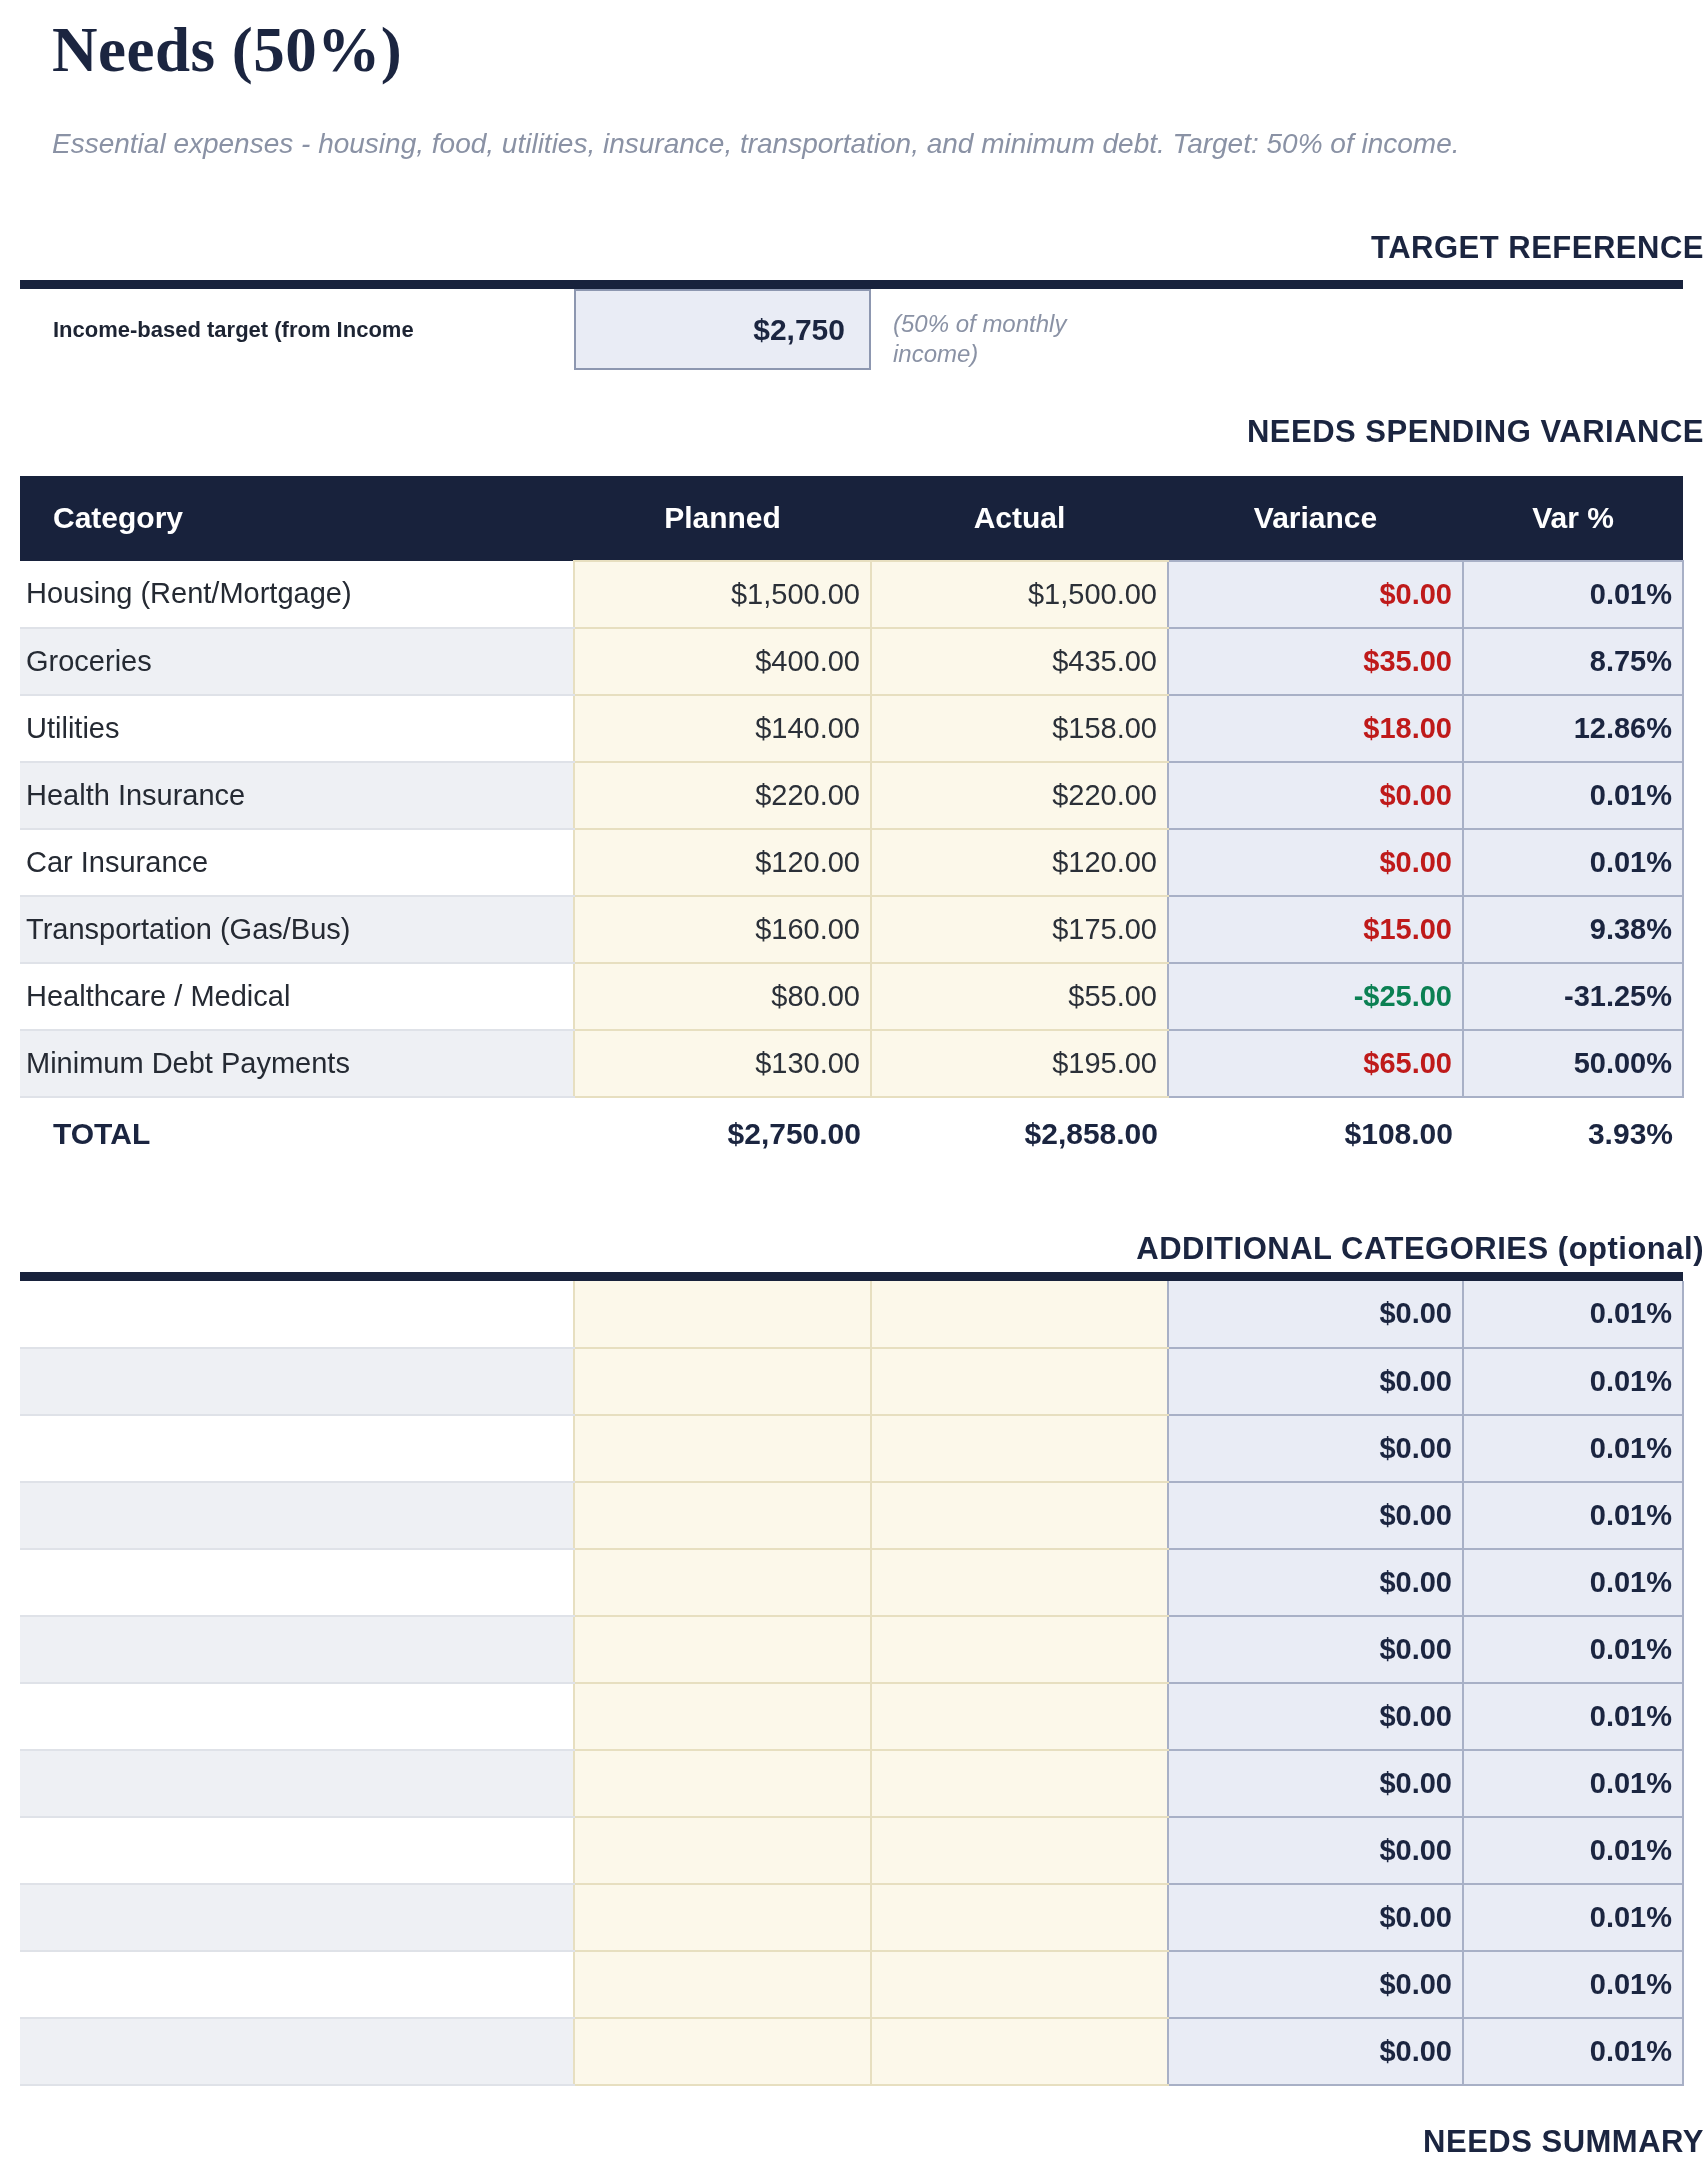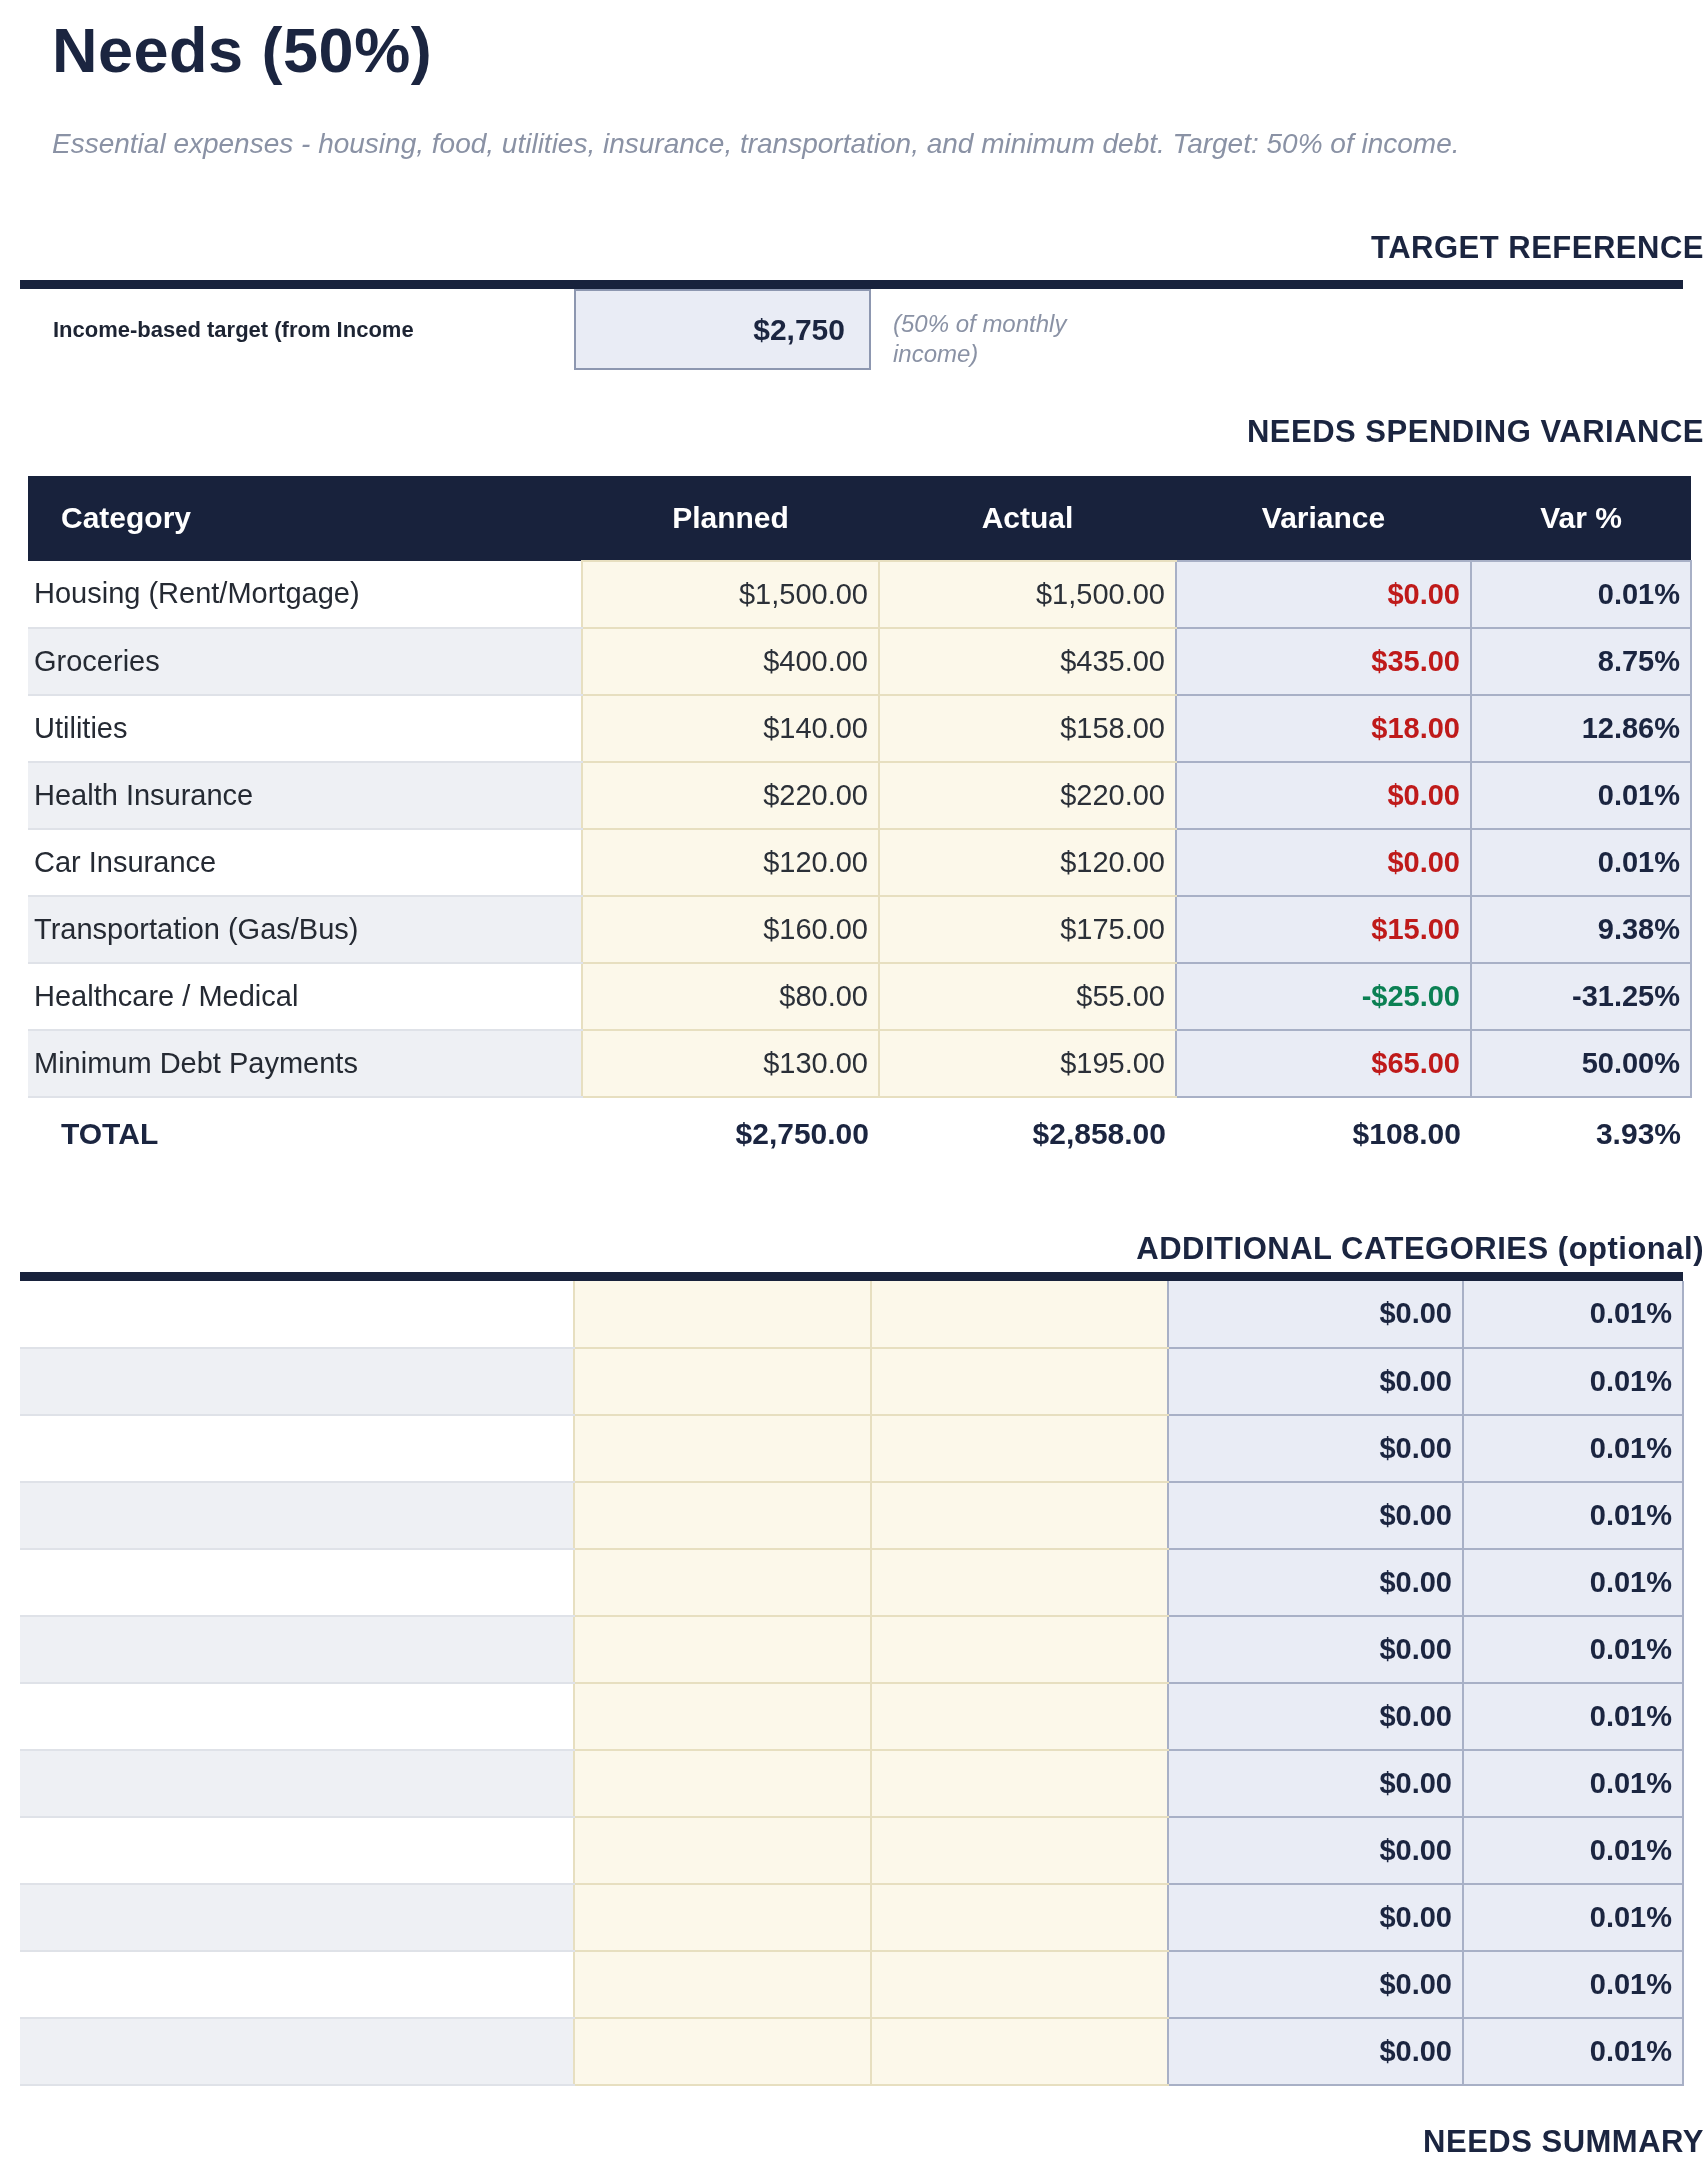--- a/index.html
+++ b/index.html
@@ -22,21 +22,21 @@
     background:#ffffff;
     font-family:"Liberation Sans","DejaVu Sans",sans-serif;
     color:var(--navy);
     padding-top:14px;
   }
   .page{ display:flow-root; }
 
   h1{
     margin:0 8px 0 52px;
     font-size:63px; line-height:73px; font-weight:700;
-    color:var(--navy); letter-spacing:0.5px;
+    color:var(--navy); letter-spacing:0.5px;font-family:Liberation Serif, serif;
   }
   .subtitle{
     margin:40px 52px 0 52px;
     font-size:28px; line-height:34px; font-style:italic;
     color:var(--muted);
   }
   .section-heading{
     margin-left:52px;
     font-size:31px; line-height:36px; font-weight:700;
     color:var(--navy); letter-spacing:0.5px;text-align:right;
@@ -62,21 +62,21 @@
     display:flex; align-items:center; justify-content:flex-end;
     padding-right:24px;
     font-size:30px; font-weight:700; color:var(--navy);
   }
   .tr-note{
     width:248px; margin-left:22px; padding-top:20px;
     font-size:24px; line-height:30px; font-style:italic; color:var(--muted);
   }
 
   
-  table{ border-collapse:collapse; table-layout:fixed; width:1663px; margin-left:28px; }
+  table{ border-collapse:collapse; table-layout:fixed; width:1663px; margin-left:20px; }
   .add-wrap{ border-top:9px solid var(--header-bg); }
   col.c-cat{ width:554px; } col.c-plan{ width:297px; } col.c-act{ width:297px; }
   col.c-var{ width:295px; } col.c-pct{ width:220px; }
 
   thead th{
     background:var(--header-bg); color:#ffffff;
     height:85px; font-size:30px; font-weight:700; vertical-align:middle;
   }
   th.h-cat{ text-align:left; padding-left:33px; }
   th.h-c{ text-align:center; }

